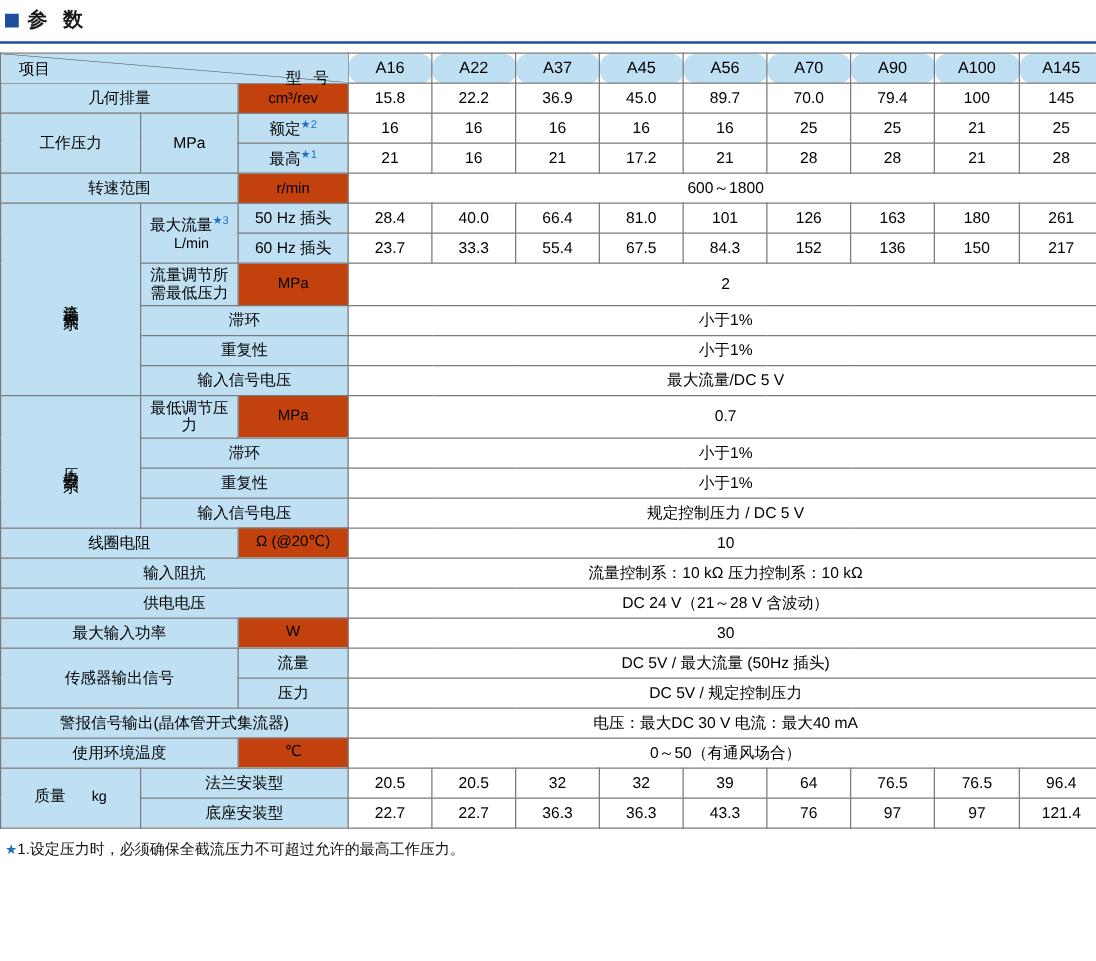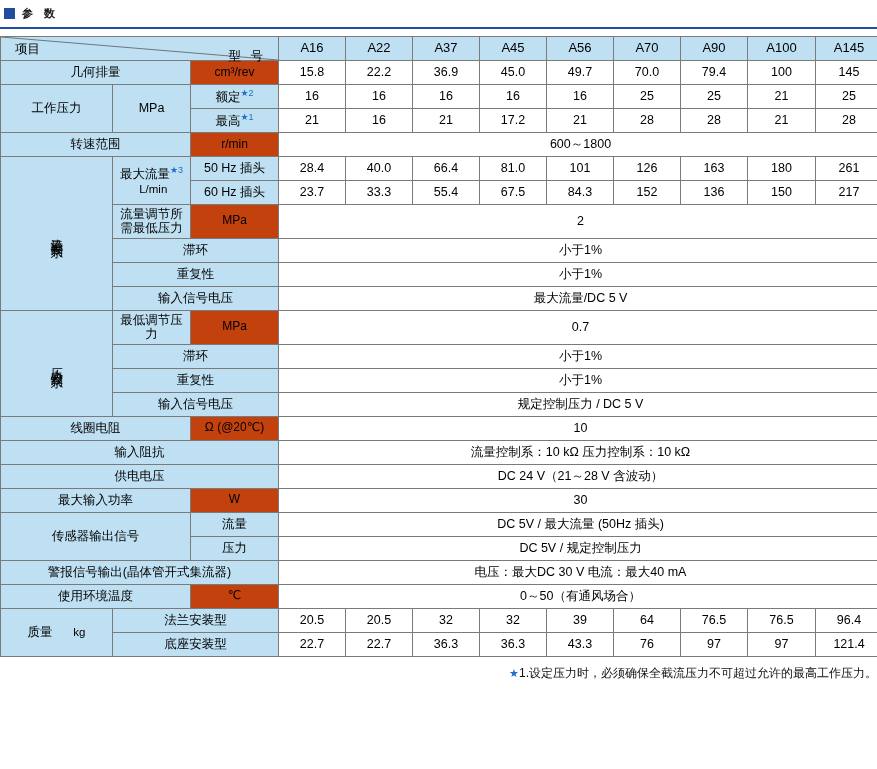--- a/index.html
+++ b/index.html
@@ -23,21 +23,21 @@
     align-items: center;
     gap: 7px;
   }
   .title-square {
     width: 11px; height: 11px;
     background: #1f4e9c;
     display: inline-block;
     flex: 0 0 auto;
   }
   .title-text {
-    font-size: 11px;
+    font-size: 16px;
     font-weight: bold;
     color: #1a1a1a;
     letter-spacing: 4px;
   }
   .title-rule {
     height: 2px;
     background: #1f4e9c;
     margin: 2px 0 7px 0;
     width: 877px;
   }
@@ -102,30 +102,29 @@
     right: 12px; top: 12px;
     font-size: 12.5px;
     letter-spacing: 3px;
   }
   .diag .t-item {
     position: absolute;
     left: 14px; bottom: 4px;
     font-size: 12.5px;
     font-family: Liberation Serif, serif;
   }
-  .modelhdr { background:#bfe0f2; font-size: 13px; }
+  .modelhdr { background:#bfe0f2; font-size: 13px; border-radius: 10px; }
 
   
   .notes {
     margin-top: 6px;
     padding-left: 4px;
     font-size: 12px;
     color: #111;
     line-height: 1.72;
-    text-align: right;
   }
   .notes div { white-space: nowrap; }
   .nstar { color: #1f6fc4; font-size: 11px; }
 </style>
 </head>
 <body>
 
 <div id="page">
 
   <div class="title-bar">
@@ -170,21 +169,21 @@
       <td class="modelhdr">A145</td>
     </tr>
 
     <tr>
       <td class="lbl" colspan="2">几何排量</td>
       <td class="unit">cm³/rev</td>
       <td class="val">15.8</td>
       <td class="val">22.2</td>
       <td class="val">36.9</td>
       <td class="val">45.0</td>
-      <td class="val">49.7</td>
+      <td class="val">89.7</td>
       <td class="val">70.0</td>
       <td class="val">79.4</td>
       <td class="val">100</td>
       <td class="val">145</td>
     </tr>
 
     <tr>
       <td class="lbl" rowspan="2">工作压力</td>
       <td class="lbl-center" rowspan="2">MPa</td>
       <td class="lbl">

